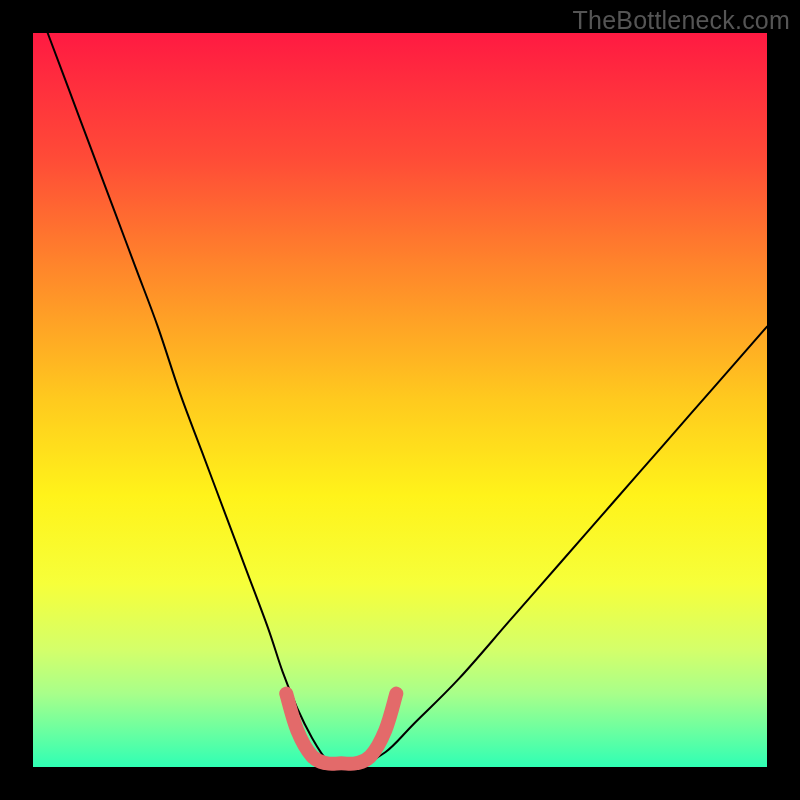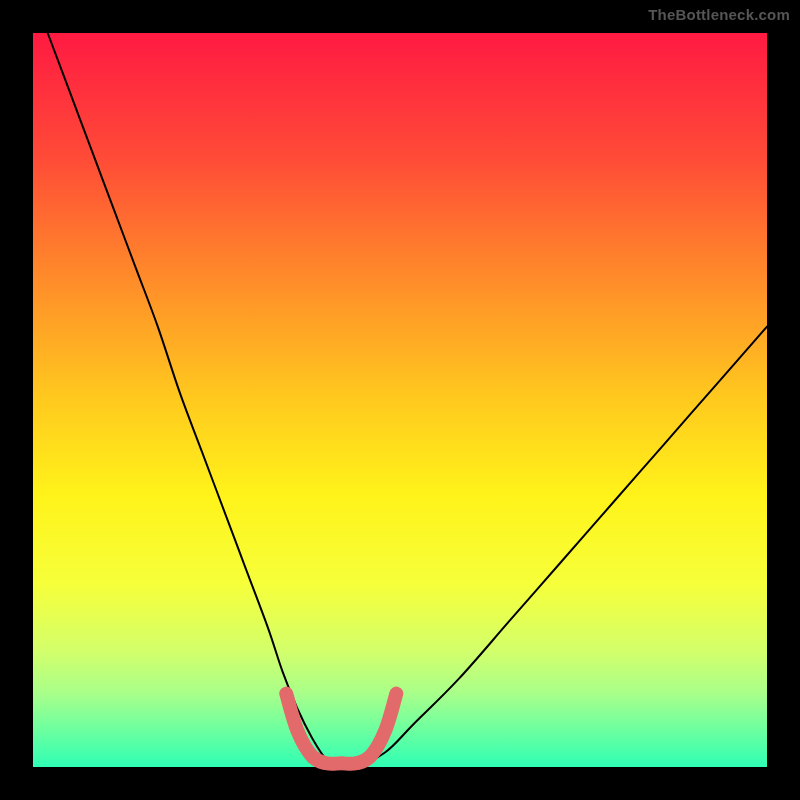--- a/index.html
+++ b/index.html
@@ -17,22 +17,22 @@
     left: 0;
     width: 800px;
     height: 800px;
     background: #000;
   }
   .watermark {
     position: absolute;
     top: 6px;
     right: 10px;
     color: #555;
-    font-size: 15px;
-    font-weight: 700;
+    font-size: 25px;
+    font-weight: 400;
     letter-spacing: 0.2px;
     z-index: 10;
   }
   svg {
     position: absolute;
     top: 0;
     left: 0;
   }
 </style>
 </head>

